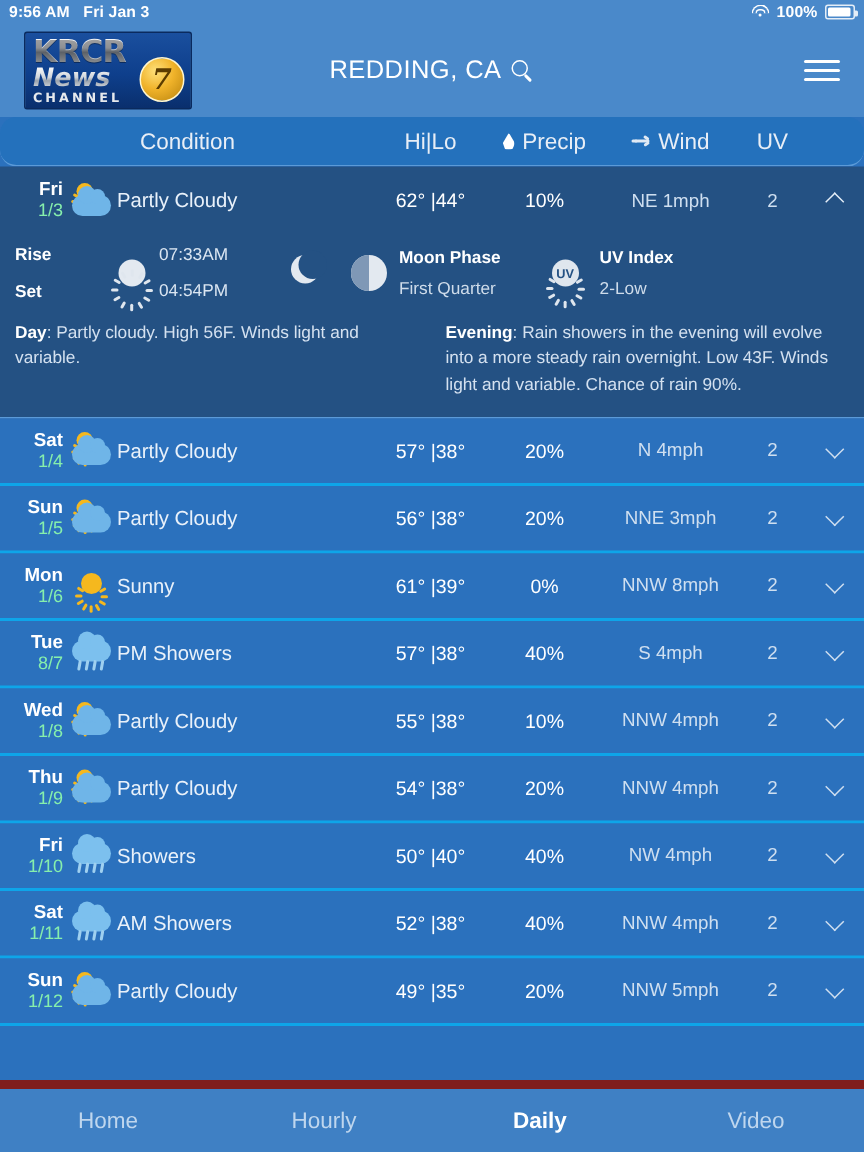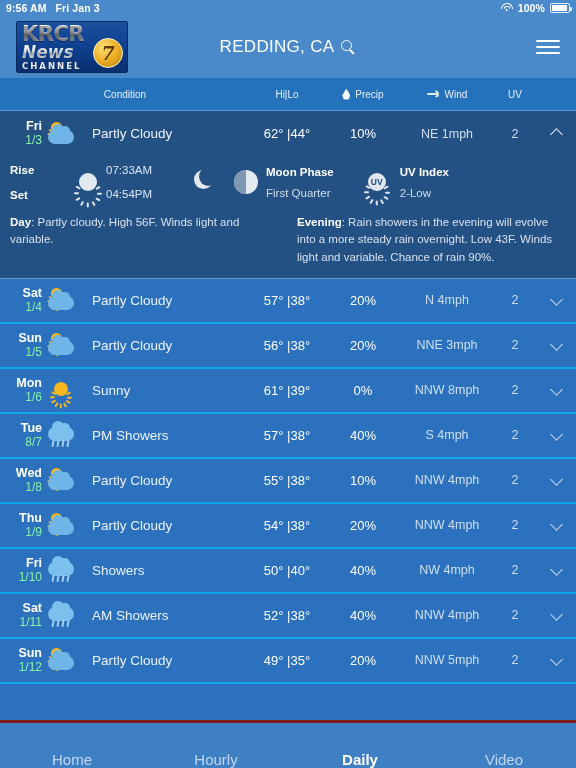--- a/index.html
+++ b/index.html
@@ -75,21 +75,21 @@
   .search-ico i { position:absolute; left:0; top:0; width:11px; height:11px;
     border:1.8px solid #fff; border-radius:50%; }
   .search-ico i::after { content:""; position:absolute; right:-4px; bottom:-3px;
     width:6px; height:1.8px; background:#fff; transform:rotate(45deg); border-radius:1px; }
   .hamburger { margin-left:auto; width:24px; display:flex; flex-direction:column; gap:4px; cursor:pointer; }
   .hamburger span { display:block; height:2px; background:#fff; border-radius:1px; }
 
   
   .colhead {
     flex:0 0 33px; background:#2471bc; display:flex; align-items:center;
-    font-size:10px; color:#e8eef6; border-bottom:1px solid #5b9ad8;
+    font-size:15px; color:#e8eef6; border-bottom:1px solid #5b9ad8;border-radius:11px;
   }
   .ch { display:flex; align-items:center; justify-content:center; gap:5px; }
   .drop-ico { width:8px; height:11px; background:#fff;
     border-radius:50% 50% 50% 50% / 68% 68% 32% 32%;
     transform:rotate(0deg); clip-path:polygon(50% 0,100% 62%,82% 100%,18% 100%,0 62%); }
   .wind-ico { width:13px; height:8px; position:relative; }
   .wind-ico i { position:absolute; background:#dfe9f4; height:1.6px; border-radius:1px; }
   .wind-ico i:nth-child(1){ width:10px; left:2px; top:3px; }
   .wind-ico i:nth-child(2){ width:4px; left:0px; top:3px; }
   .wind-ico i:nth-child(3){ width:4px; left:8px; top:0.8px; transform:rotate(34deg); }
@@ -105,21 +105,21 @@
 
   
   .row {
     height:45px; display:flex; align-items:center; background:#2b71bd;
     border-bottom:2px solid #0ea5e9; font-size:13px; color:#dce8f5; cursor:pointer;
   }
   .row.expanded { background:#245183; border-bottom:none; color:#ffffff; }
   .daybox { width:34px; padding-left:8px; line-height:1.15; text-align:right; flex:0 0 42px; }
   .daybox .dow { font-size:12.5px; font-weight:bold; color:#ffffff; }
   .daybox .date { font-size:12px; color:#86efac; }
-  .cond-label { margin-left:14px; font-size:13.5px; color:#e9f1fa; white-space:nowrap; }
+  .cond-label { margin-left:0; font-size:13.5px; color:#e9f1fa; white-space:nowrap; }
   .row .c-temp, .row .c-prec { color:#ffffff; font-size:13px; }
   .row .c-wind, .row .c-uv { color:#cfdff0; font-size:12.5px; }
   .chev { display:inline-block; width:12px; height:12px; position:relative; }
   .chev::before { content:""; position:absolute; left:1px; top:2px; width:8px; height:8px;
     border-right:1.8px solid #cfdff0; border-bottom:1.8px solid #cfdff0; transform:rotate(45deg); }
   .chev.up::before { transform:rotate(-135deg); top:4px; border-color:#e6eff9; }
 
   
   .wx { width:32px; height:26px; position:relative; flex:0 0 32px; margin-left:4px; }
   .wx .sun-ball { position:absolute; width:11px; height:11px; border-radius:50%;
@@ -173,22 +173,22 @@
   .uv-ico .r { position:absolute; left:50%; top:50%; width:1.5px; height:5px; background:#dfe6ee;
     border-radius:1px; transform-origin:50% 13px; }
   .descs { display:flex; padding:6px 10px 12px 10px; gap:18px; }
   .desc { flex:1; font-size:11.5px; line-height:1.5; color:#d4e1f0; }
   .desc b { color:#ffffff; font-weight:bold; }
   .detail-sep { height:1px; background:#5b9ad8; }
 
   
   .filler { flex:1; background:#2b71bd; }
   .tabbar {
-    flex:0 0 48px; background:#3f80c4; display:flex; align-items:flex-end;
-    border-top:3px solid #7f1d1d;
+    flex:0 0 48px; background:#3f80c4; display:flex; align-items:center;
+    border-top:6px solid #7f1d1d;
   }
   .tab { flex:1; text-align:center; font-size:15px; color:#bfd6ee; cursor:pointer; }
   .tab.active { color:#ffffff; font-weight:bold; }
 </style>
 </head>
 <body>
 
 <div class="app">
 
   <div class="statusbar">

